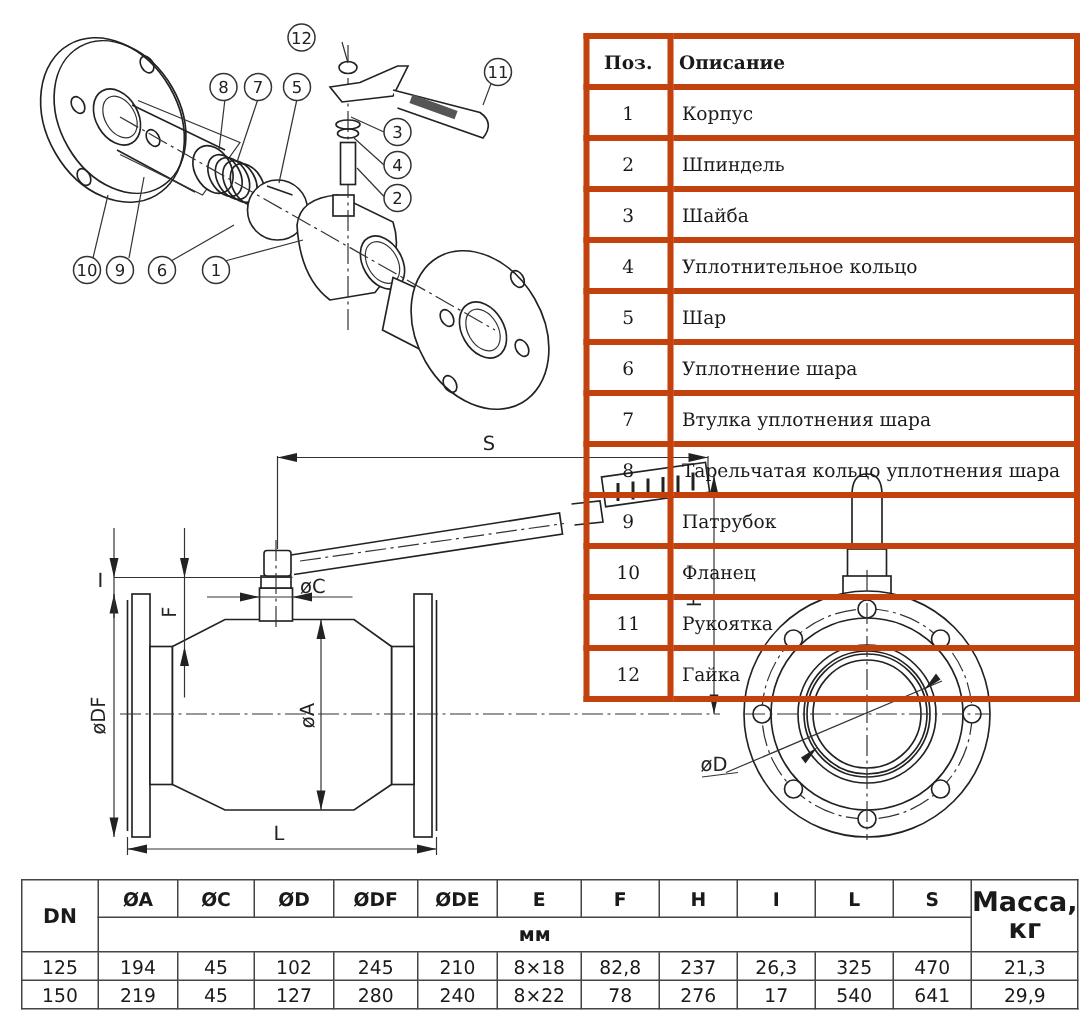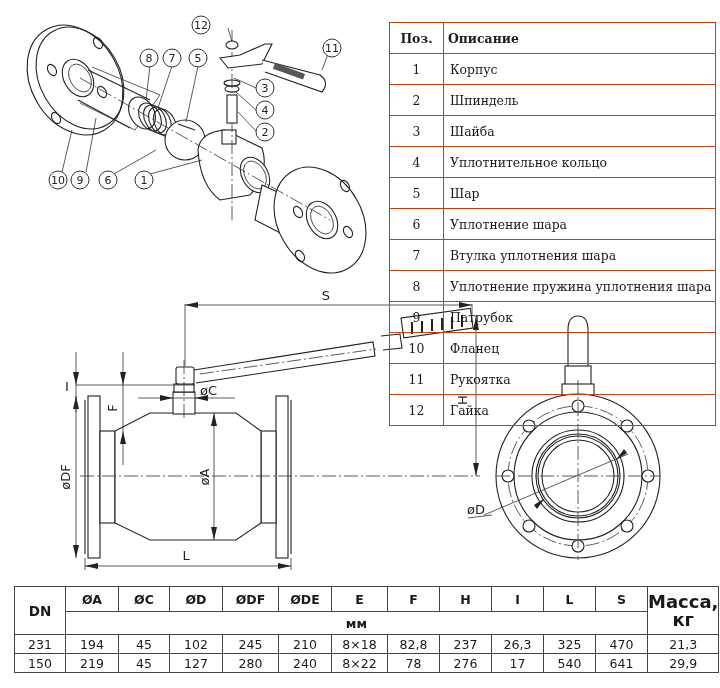--- a/index.html
+++ b/index.html
@@ -1,20 +1,20 @@
 <!DOCTYPE html>
 <html><head>
   <meta charset="utf-8">
   <style>
     html, body { margin: 0; padding: 0; background: #ffffff; }
     body { width: 720px; height: 688px; position: relative; overflow: hidden; font-family: "Liberation Sans", sans-serif; color: #1a1a1a; }
 
     
     #parts-table { position: absolute; left: 389px; top: 22px; border-collapse: collapse; font-family: "DejaVu Serif", "Liberation Serif", serif; font-size: 12.4px; }
-    #parts-table td, #parts-table th { border: 1px solid #c2410c; padding: 6px 4px; height: 18px; line-height: 17px; margin-top: 21px; }
+    #parts-table td, #parts-table th { border: 4px solid #c2410c; padding: 6px 4px; height: 18px; line-height: 17px; margin-top: 21px; }
     #parts-table th { font-weight: bold; }
     #parts-table th.pos, #parts-table td.pos { width: 45px; text-align: center; }
     #parts-table th.desc { width: 260px; text-align: left; }
     #parts-table td.desc { text-align: left; padding-left: 6px; white-space: nowrap; }
     #parts-table { border: 1.5px solid #222; }
 
     
     #dim-table { position: absolute; left: 14px; top: 586px; border-collapse: collapse; font-family: "DejaVu Sans", "Liberation Sans", sans-serif; font-size: 12.5px; border: 1.5px solid #444; }
     #dim-table td, #dim-table th { border: 1px solid #444; text-align: center; padding: 0; }
     #dim-table th { font-weight: bold; height: 24px; }
@@ -305,21 +305,21 @@
     <tr>
         <td class="pos">6</td>
         <td class="desc">Уплотнение шара</td>
       </tr>
     <tr>
         <td class="pos">7</td>
         <td class="desc">Втулка уплотнения шара</td>
       </tr>
     <tr>
         <td class="pos">8</td>
-        <td class="desc">Уплотнение пружина уплотнения шара</td>
+        <td class="desc">Тарельчатая кольцо уплотнения шара</td>
       </tr>
     <tr>
         <td class="pos">9</td>
         <td class="desc">Патрубок</td>
       </tr>
     <tr>
         <td class="pos">10</td>
         <td class="desc">Фланец</td>
       </tr>
     <tr>
@@ -352,21 +352,21 @@
         <span>Масса,</span><br>
         <span>кг</span>
       </th>
     </tr>
     <tr class="unit-row">
       <th colspan="11">мм</th>
     </tr>
   </thead>
   <tbody>
     <tr>
-      <td>231</td>
+      <td>125</td>
       <td>194</td>
       <td>45</td>
       <td>102</td>
       <td>245</td>
       <td>210</td>
       <td>8×18</td>
       <td>82,8</td>
       <td>237</td>
       <td>26,3</td>
       <td>325</td>

